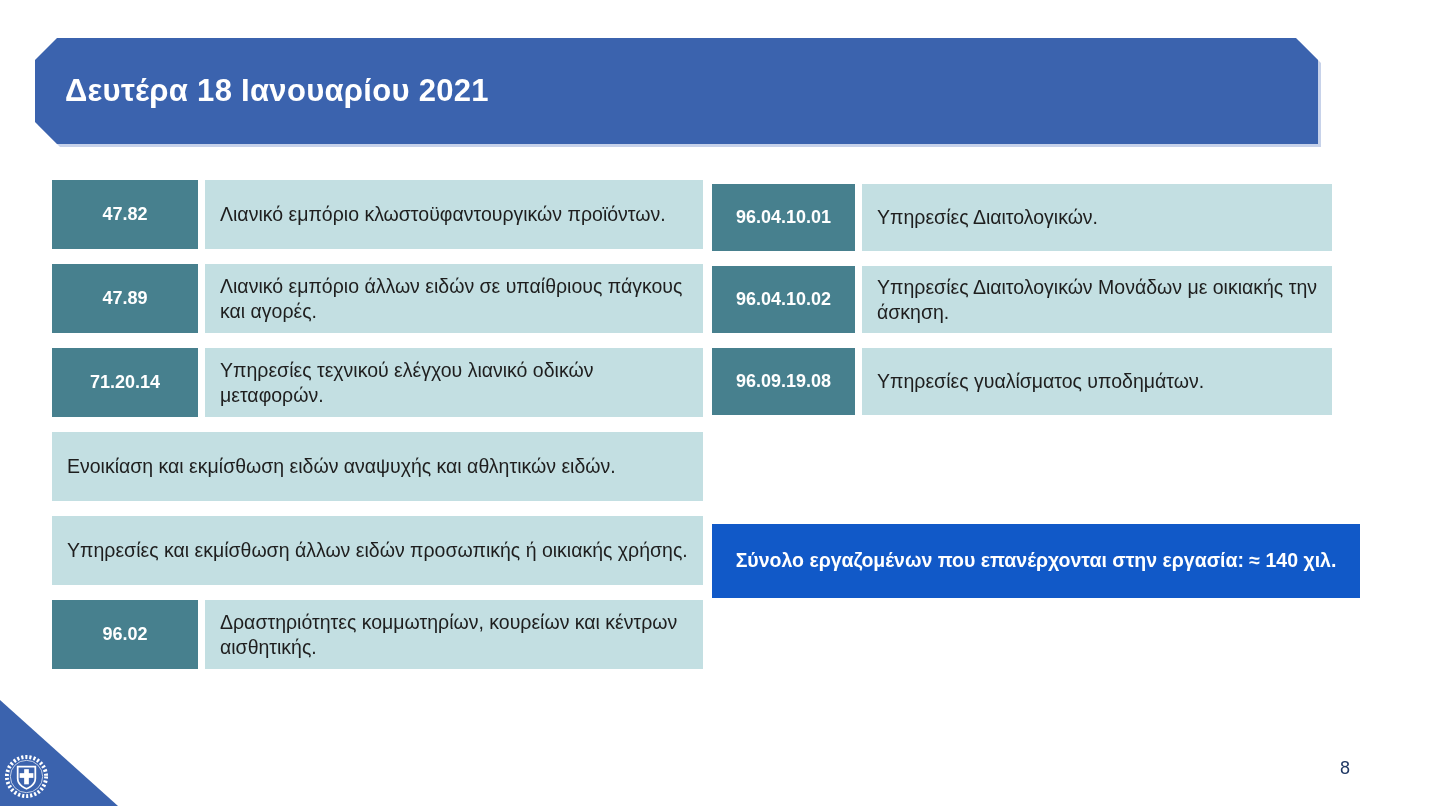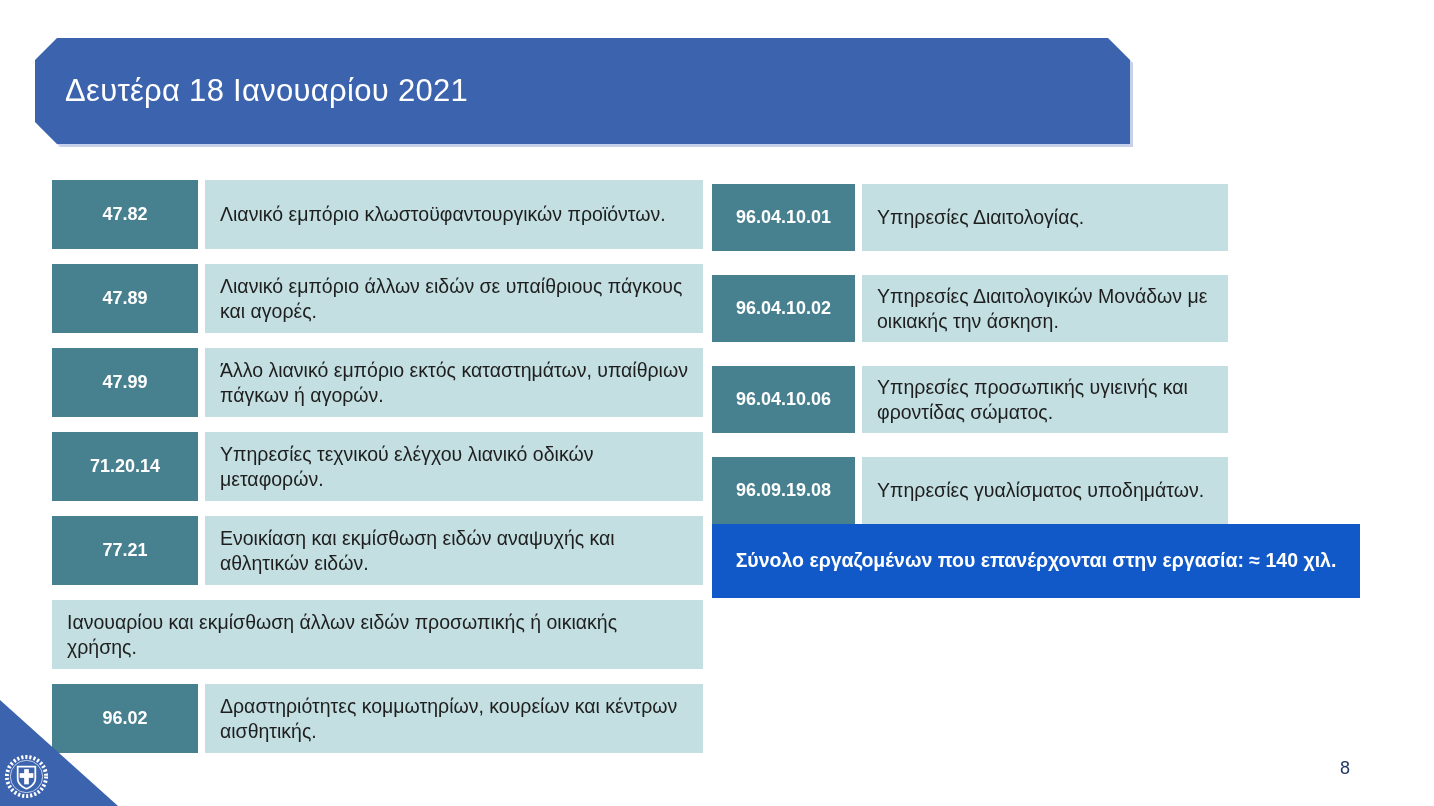--- a/index.html
+++ b/index.html
@@ -16,43 +16,44 @@
   }
 
   
   .header-wrap {
     position: absolute;
     left: 35px;
     top: 38px;
     filter: drop-shadow(3px 3px 0 #c7d2ea);
   }
   .header {
-    width: 1095px;
+    width: 1283px;
     height: 106px;
     background: var(--header-blue, #3B63AE);
     clip-path: polygon(22px 0, calc(100% - 22px) 0, 100% 22px, 100% 100%,
                        22px 100%, 0 calc(100% - 22px), 0 22px);
     display: flex;
     align-items: center;
+    font-weight: bold;
   }
   .header-title {
     color: #ffffff;
     font-size: 31px;
     padding-left: 30px;
     letter-spacing: 0.3px;
   }
 
   
   .col {
     position: absolute;
     display: flex;
     flex-direction: column;
   }
   #left-column  { left: 52px;  top: 180px; width: 651px; gap: 15px; }
-  #right-column { left: 712px; top: 184px; width: 516px; gap: 24px; }
+  #right-column { left: 712px; top: 184px; width: 620px; gap: 15px; }
 
   .code-row { display: flex; gap: 7px; }
   #left-column  .code-row { height: 69px; }
   #right-column .code-row { height: 67px; }
 
   .code-badge {
     flex: 0 0 146px;
     background: var(--badge-teal, #47808E);
     color: #ffffff;
     font-weight: bold;
@@ -133,52 +134,43 @@
 <div class="col" id="left-column">
     <div class="code-row">
       <div class="code-badge">47.82</div>
       <div class="code-desc">Λιανικό εμπόριο κλωστοϋφαντουργικών προϊόντων.</div>
     </div>
     <div class="code-row">
       <div class="code-badge">47.89</div>
       <div class="code-desc">Λιανικό εμπόριο άλλων ειδών σε υπαίθριους πάγκους και αγορές.</div>
     </div>
     <div class="code-row">
-      <div class="code-badge">47.99</div>
-      <div class="code-desc">Άλλο λιανικό εμπόριο εκτός καταστημάτων, υπαίθριων πάγκων ή αγορών.</div>
-    </div>
-    <div class="code-row">
       <div class="code-badge">71.20.14</div>
       <div class="code-desc">Υπηρεσίες τεχνικού ελέγχου λιανικό οδικών μεταφορών.</div>
     </div>
     <div class="code-row">
-      <div class="code-badge">77.21</div>
       <div class="code-desc">Ενοικίαση και εκμίσθωση ειδών αναψυχής και αθλητικών ειδών.</div>
     </div>
     <div class="code-row">
-      <div class="code-desc">Ιανουαρίου και εκμίσθωση άλλων ειδών προσωπικής ή οικιακής χρήσης.</div>
+      <div class="code-desc">Υπηρεσίες και εκμίσθωση άλλων ειδών προσωπικής ή οικιακής χρήσης.</div>
     </div>
     <div class="code-row">
       <div class="code-badge">96.02</div>
       <div class="code-desc">Δραστηριότητες κομμωτηρίων, κουρείων και κέντρων αισθητικής.</div>
     </div>
   </div>
 
 <div class="col" id="right-column">
     <div class="code-row">
       <div class="code-badge">96.04.10.01</div>
-      <div class="code-desc">Υπηρεσίες Διαιτολογίας.</div>
+      <div class="code-desc">Υπηρεσίες Διαιτολογικών.</div>
     </div>
     <div class="code-row">
       <div class="code-badge">96.04.10.02</div>
       <div class="code-desc">Υπηρεσίες Διαιτολογικών Μονάδων με οικιακής την άσκηση.</div>
-    </div>
-    <div class="code-row">
-      <div class="code-badge">96.04.10.06</div>
-      <div class="code-desc">Υπηρεσίες προσωπικής υγιεινής και φροντίδας σώματος.</div>
     </div>
     <div class="code-row">
       <div class="code-badge">96.09.19.08</div>
       <div class="code-desc">Υπηρεσίες γυαλίσματος υποδημάτων.</div>
     </div>
   </div>
 
 <div class="summary-banner">Σύνολο εργαζομένων που επανέρχονται στην εργασία: ≈ 140 χιλ.</div>
 
 <div class="corner-triangle"></div>

